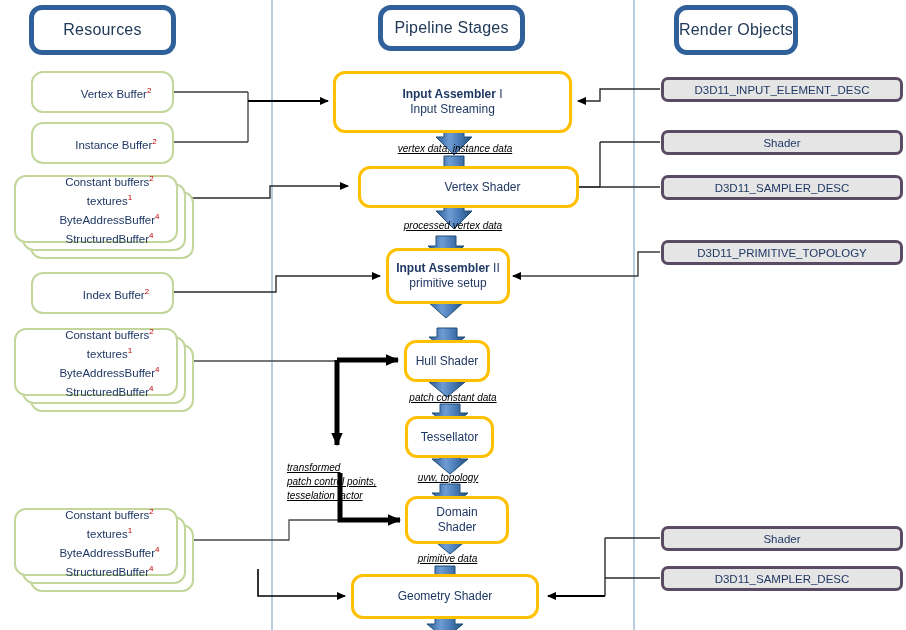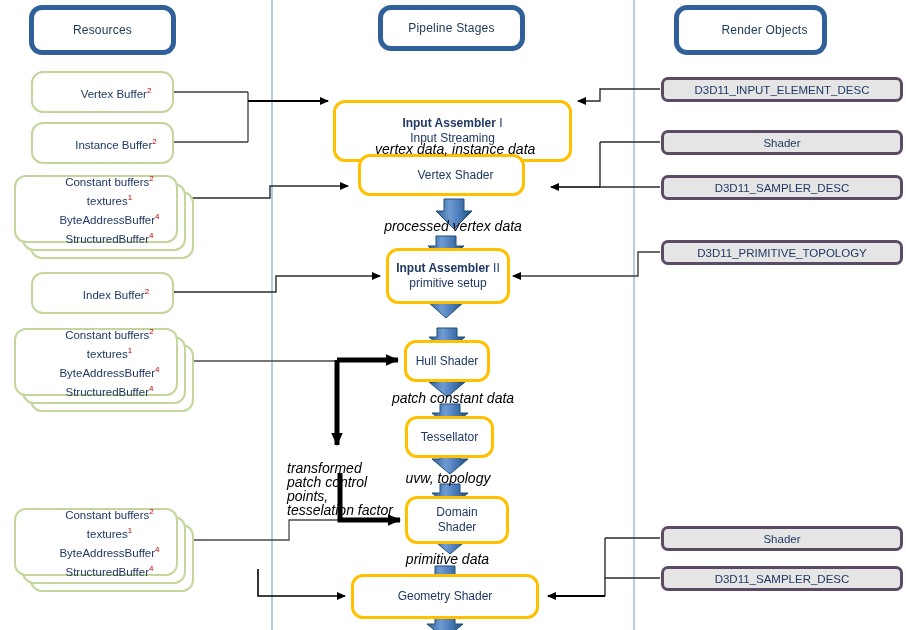--- a/index.html
+++ b/index.html
@@ -4,21 +4,21 @@
 <style>
   html,body{margin:0;padding:0;background:#ffffff;}
   body{width:906px;height:630px;position:relative;overflow:hidden;
        font-family:"Liberation Sans","DejaVu Sans",sans-serif;}
   #stage{position:absolute;left:0;top:0;width:906px;height:630px;overflow:hidden;}
   #svglayer{position:absolute;left:0;top:0;width:906px;height:630px;}
 
   
   .hdr{position:absolute;box-sizing:border-box;border:5px solid #2F6099;
        border-radius:13px;background:#ffffff;display:flex;align-items:center;
-       justify-content:center;color:#213a57;font-size:12px;letter-spacing:.2px;}
+       justify-content:center;color:#213a57;font-size:16px;letter-spacing:.2px;}
 
   
   .res{position:absolute;box-sizing:border-box;border:2px solid #C3D69B;
        border-radius:12px;background:#ffffff;display:flex;align-items:center;
        justify-content:center;text-align:center;color:#1F3864;font-size:11.5px;
        line-height:15px;z-index:5;padding-left:27px;}
   .res .sup{color:#C00000;font-size:8px;vertical-align:super;}
   .stackwrap{position:absolute;z-index:4;}
   .stackwrap .sh{position:absolute;box-sizing:border-box;border:2px solid #C3D69B;
        border-radius:12px;background:#ffffff;}
@@ -30,22 +30,22 @@
        line-height:15px;z-index:6;}
   .stage .b{font-weight:bold;}
 
   
   .robj{position:absolute;box-sizing:border-box;border:3px solid #5B4A63;
        border-radius:7px;background:#e5e5e5;display:flex;align-items:center;
        justify-content:center;text-align:center;color:#1F3864;font-size:11.5px;
        z-index:6;}
 
   
-  .elabel{position:absolute;font-style:italic;font-size:14px;color:#000000;
-       white-space:nowrap;z-index:7;text-align:center;line-height:14px;}
+  .elabel{position:absolute;font-style:italic;font-size:10px;color:#000000;
+       white-space:nowrap;z-index:7;text-align:center;line-height:14px;text-decoration:underline;}
   .elabel.ml{white-space:normal;text-align:left;margin-top:40px;}
 </style>
 </head>
 <body>
 
 <div id="stage">
 
   <svg id="svglayer" viewBox="0 0 906 630" xmlns="http://www.w3.org/2000/svg">
     <defs>
       <marker id="ah" markerWidth="9" markerHeight="9" refX="8" refY="4.5" orient="auto" markerUnits="userSpaceOnUse">
@@ -147,21 +147,21 @@
     </g>
     <g>
       <path d="M435,615 h20 v9 h8 l-18,15 l-18,-15 h8 z" fill="url(#bg)" stroke="#1F4E79" stroke-width="1"></path>
     </g>
   </svg>
 
   <div class="hdr" style="left:29px;top:5px;width:147px;height:50px;">Resources</div>
 
   <div class="hdr" style="left:378px;top:5px;width:147px;height:46px;">Pipeline Stages</div>
 
-  <div class="hdr" style="left:674px;top:5px;width:153px;height:50px;padding-left:28px;">Render Objects</div>
+  <div class="hdr" style="left:674px;top:5px;width:124px;height:50px;">Render Objects</div>
 
   <div class="res" style="left:31px;top:71px;width:143px;height:42px;">
     <span><span>Vertex Buffer</span><span class="sup">2</span></span>
   </div>
 
   <div class="res" style="left:31px;top:122px;width:143px;height:42px;">
     <span><span>Instance Buffer</span><span class="sup">2</span></span>
   </div>
 
   <div class="stackwrap" style="left:14px;top:175px;width:180px;height:85px;">
@@ -200,28 +200,28 @@
   </div>
   <div class="res" style="left:14px;top:508px;width:164px;height:68px;">
     <div>
       <div><span>Constant buffers</span><span class="sup">2</span></div>
       <div><span>textures</span><span class="sup">1</span></div>
       <div><span>ByteAddressBuffer</span><span class="sup">4</span></div>
       <div><span>StructuredBuffer</span><span class="sup">4</span></div>
     </div>
   </div>
 
-  <div class="stage" style="left:333px;top:71px;width:239px;height:62px;margin-top:29px;">
+  <div class="stage" style="left:333px;top:71px;width:239px;height:62px;">
     <div>
       <div><span class="b">Input Assembler</span><span> I</span></div>
       <div>Input Streaming</div>
     </div>
   </div>
 
-  <div class="stage" style="left:358px;top:154px;width:167px;height:42px;padding-left:28px;">
+  <div class="stage" style="left:358px;top:166px;width:221px;height:42px;padding-left:28px;">
     <span>Vertex Shader</span>
   </div>
 
   <div class="stage" style="left:386px;top:248px;width:124px;height:56px;">
     <div>
       <div><span class="b">Input Assembler</span><span> II</span></div>
       <div>primitive setup</div>
     </div>
   </div>
 

